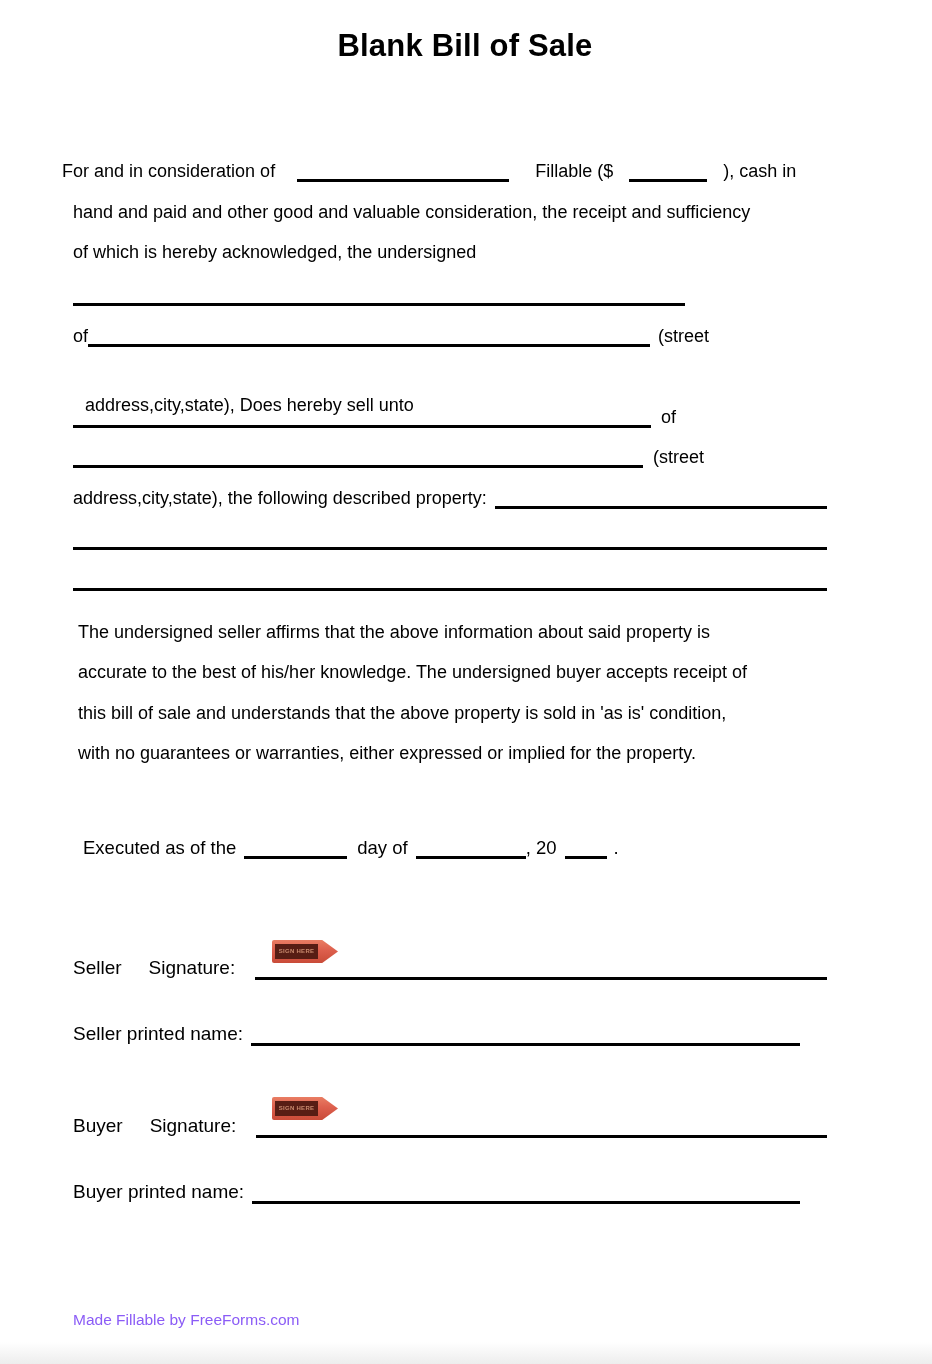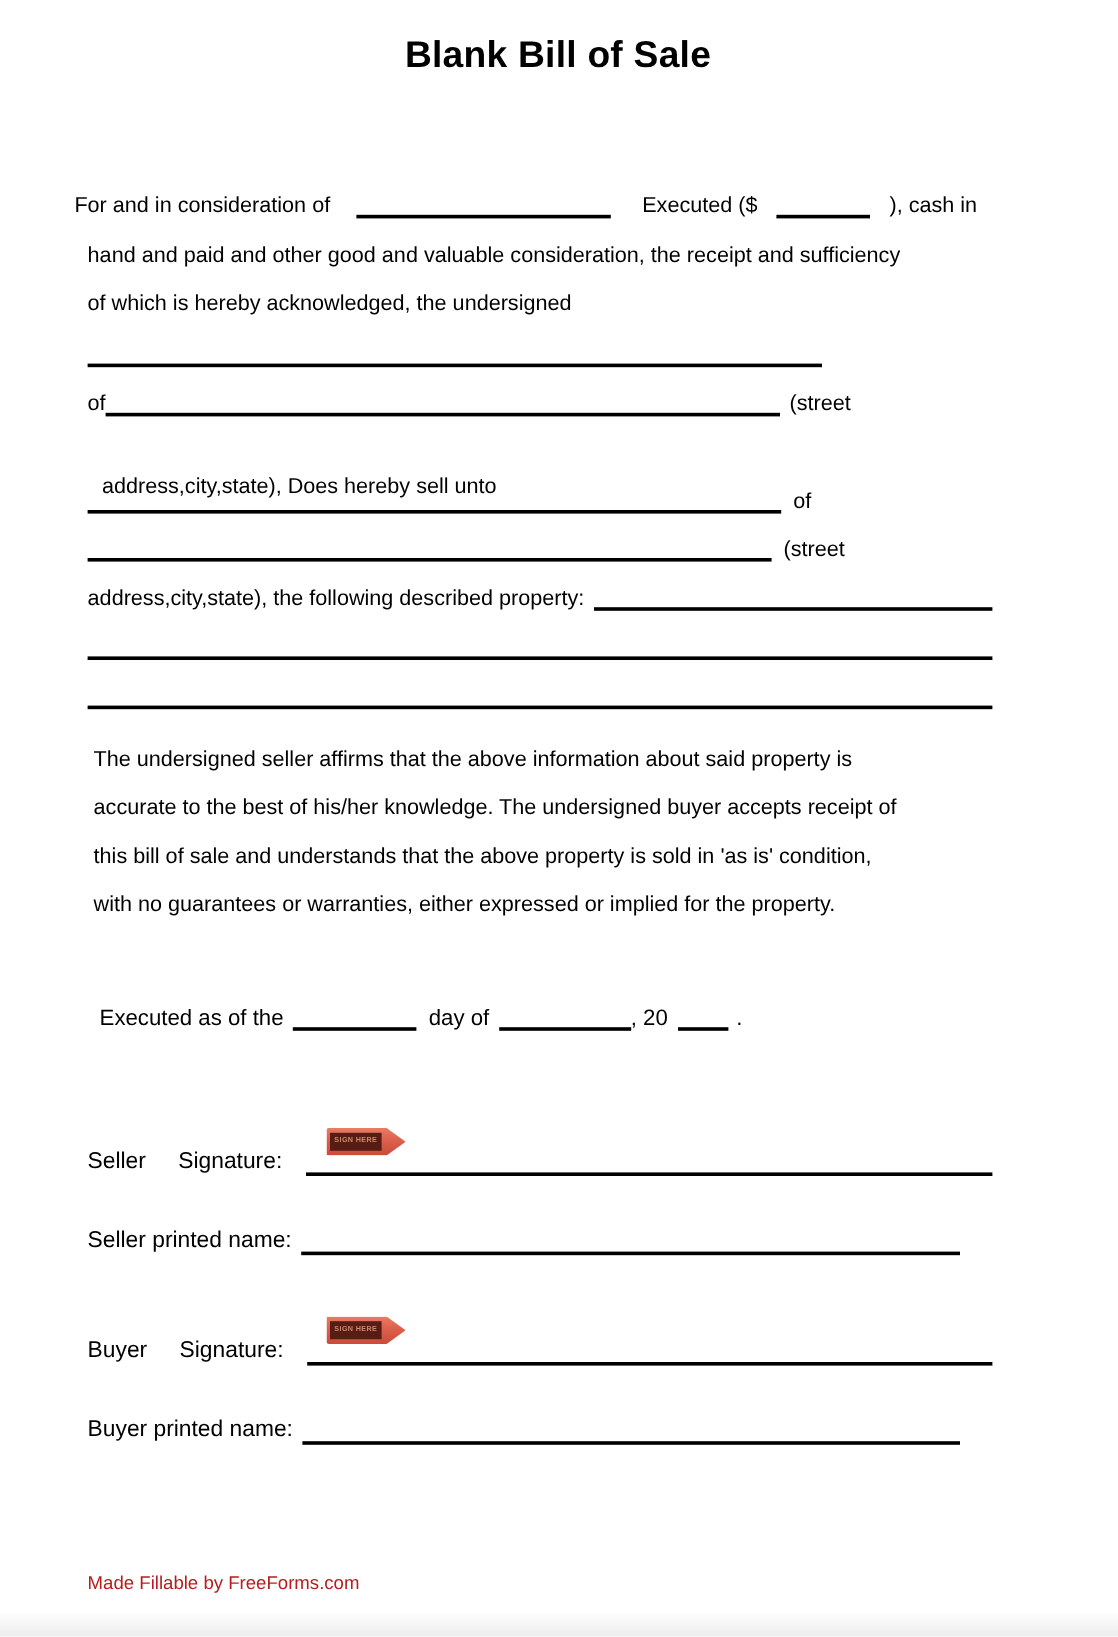--- a/index.html
+++ b/index.html
@@ -74,42 +74,42 @@
     line-height: 15px;
     text-align: center;
     overflow: hidden;
     letter-spacing: 0.3px;
   }
   .footer-credit {
     position: absolute;
     top: 1311px;
     left: 73px;
     font-size: 15.5px;
-    color: #b91c1c;
+    color: #8b5cf6;
   }
   .bottom-strip {
     position: absolute;
     left: 0;
     top: 1342px;
     width: 932px;
     height: 22px;
     background: linear-gradient(180deg, #ffffff 0%, #ededed 100%);
   }
 </style>
 </head>
 <body>
 
 <div class="page">
 
   <div class="doc-title">Blank Bill of Sale</div>
 
   <div class="row" style="top:160px; left:62px;gap:16px;">
     <span>For and in consideration of</span>
     <span class="blank" style="width:212px; margin-left:6px;"></span>
-    <span style="margin-left:10px;">Executed ($</span>
+    <span style="margin-left:10px;">Fillable ($</span>
     <span class="blank" style="width:78px;"></span>
     <span>), cash in</span>
   </div>
   <div class="row" style="top:201px; left:73px;">
     <span>hand and paid and other good and valuable consideration, the receipt and sufficiency</span>
   </div>
   <div class="row" style="top:241px; left:73px;">
     <span>of which is hereby acknowledged, the undersigned</span>
   </div>
 

